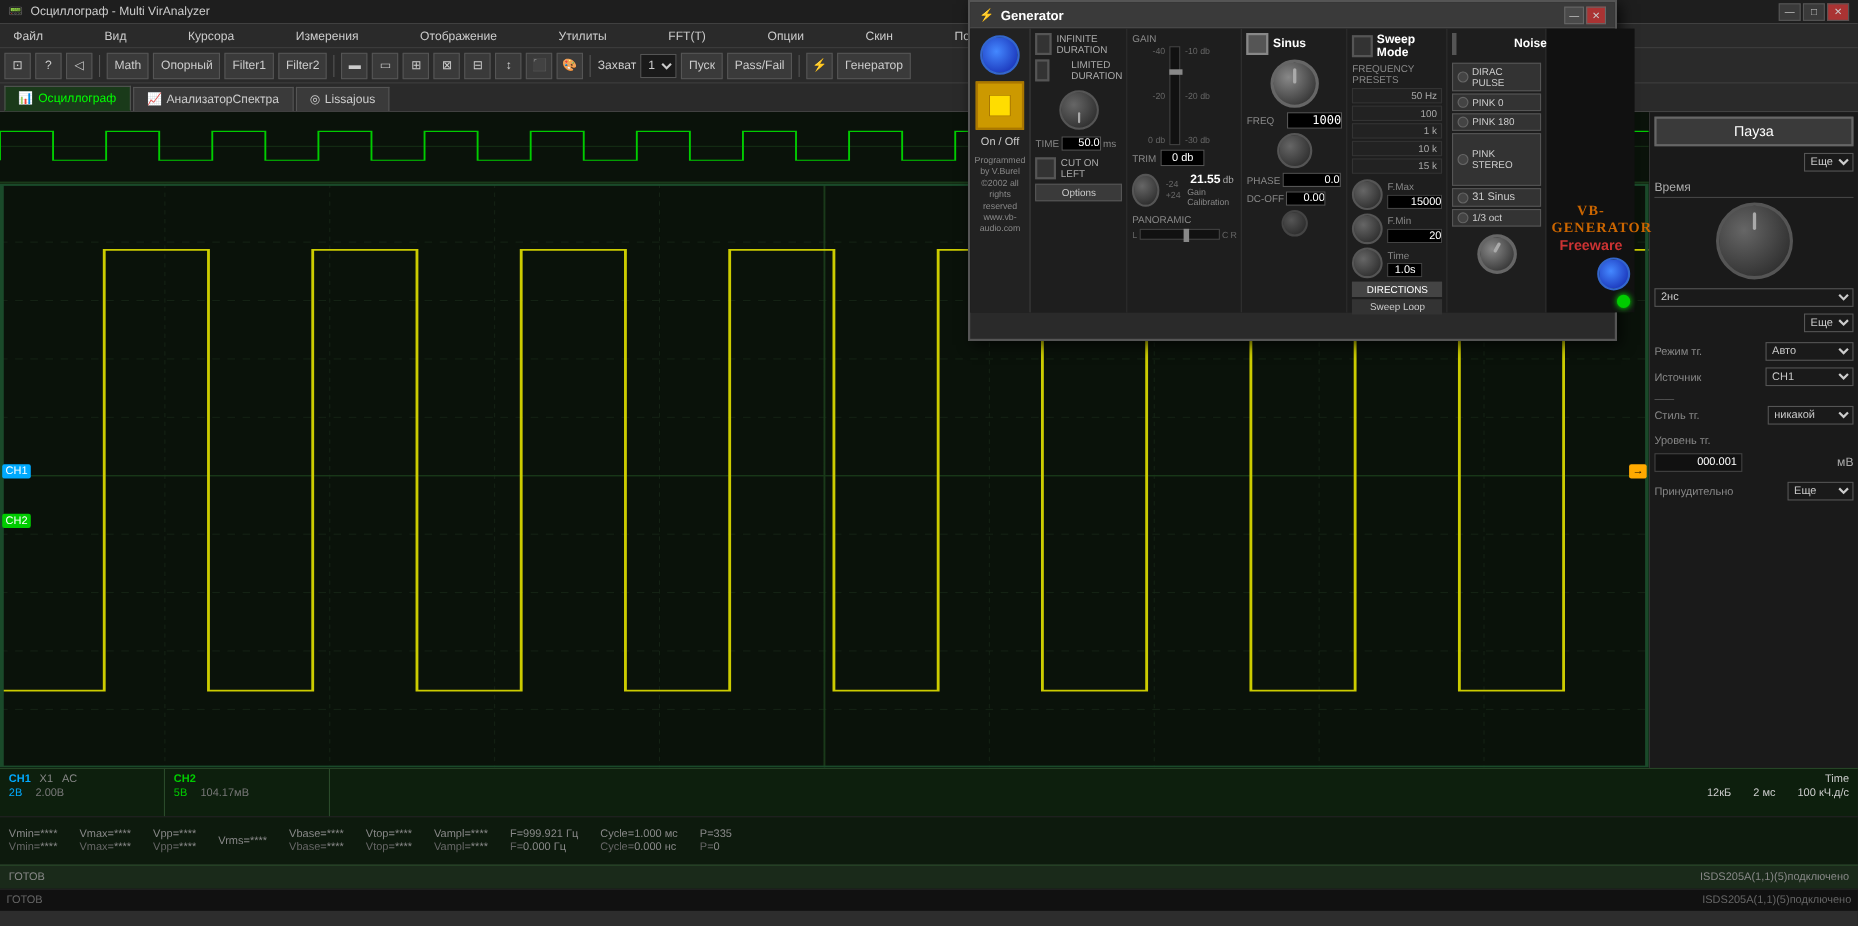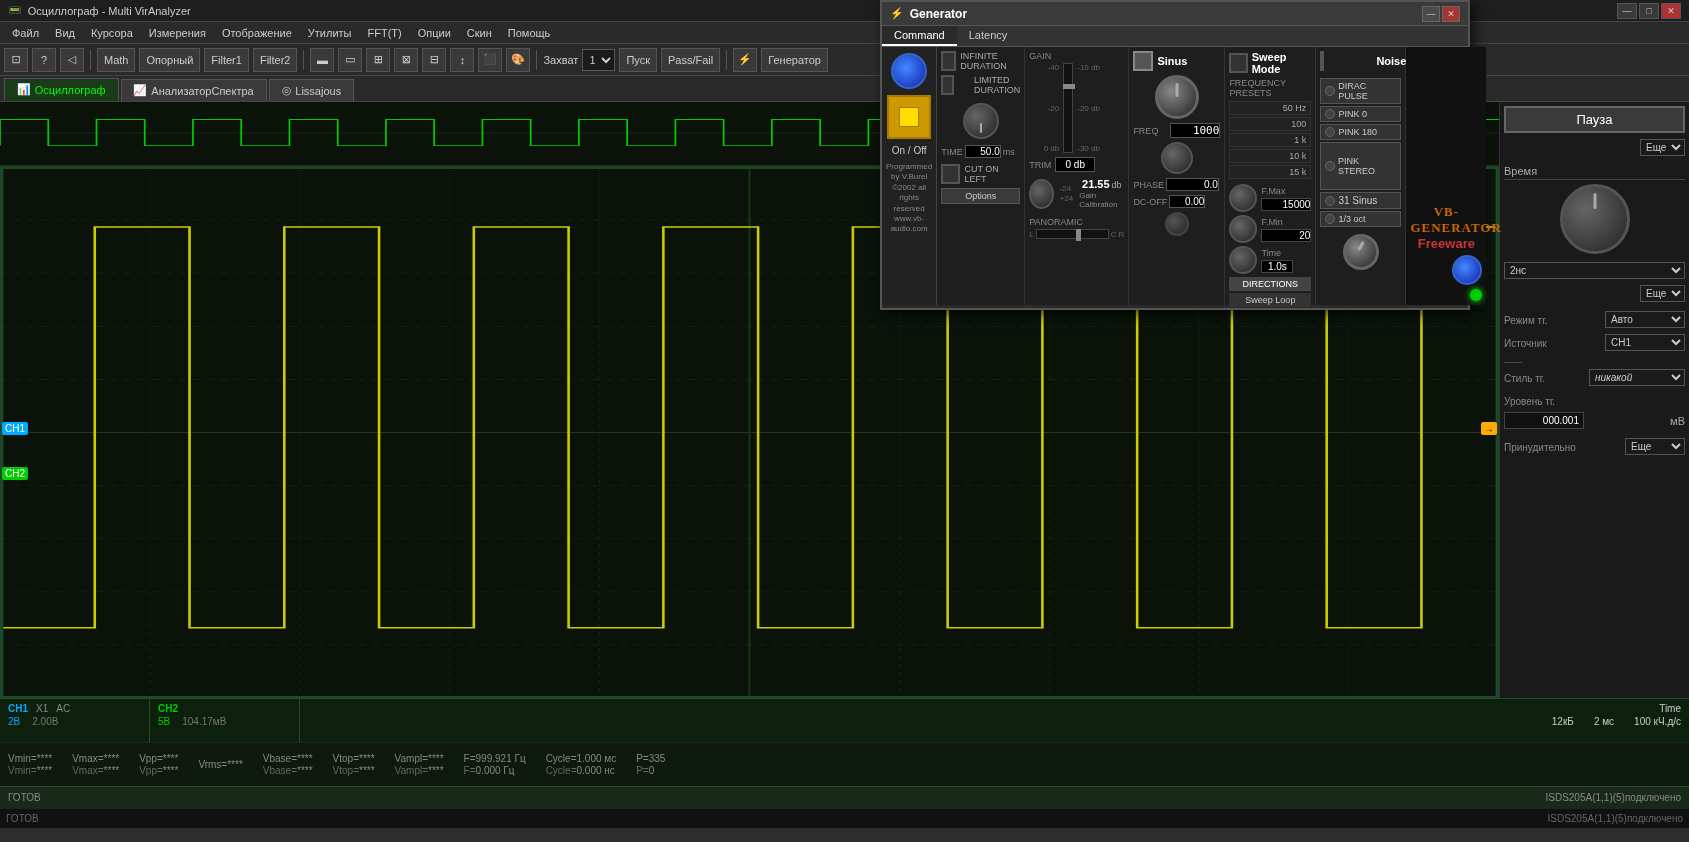--- a/index.html
+++ b/index.html
@@ -5,21 +5,21 @@
     * { margin: 0; padding: 0; box-sizing: border-box; }
     body { width: 1689px; height: 842px; background: #2d2d2d; font-family: 'Segoe UI', Tahoma, sans-serif; font-size: 11px; color: #ccc; overflow: hidden; }
 
     
     #titlebar { background: #1e1e1e; height: 22px; display: flex; align-items: center; padding: 0 8px; color: #ccc; font-size: 11px; border-bottom: 1px solid #444; }
     #titlebar .title { flex: 1; }
     #titlebar .win-controls { display: flex; gap: 2px; }
     #titlebar .win-btn { width: 20px; height: 16px; background: #3a3a3a; border: 1px solid #555; color: #ccc; font-size: 9px; display: flex; align-items: center; justify-content: center; cursor: pointer; }
 
     
-    #menubar { background: #2a2a2a; height: 22px; display: flex; align-items: center; padding: 0 4px; border-bottom: 1px solid #444; }
+    #menubar { background: #2a2a2a; height: 22px; display: flex; align-items: center; padding: 0 4px; border-bottom: 1px solid #444; gap: 40px; }
     .menu-item { padding: 2px 8px; color: #ccc; cursor: pointer; font-size: 11px; }
 
     
     #toolbar { background: #2a2a2a; height: 32px; display: flex; align-items: center; padding: 0 4px; gap: 4px; border-bottom: 1px solid #444; }
     .tb-btn { background: #3a3a3a; border: 1px solid #555; color: #ccc; height: 24px; padding: 0 6px; font-size: 11px; cursor: pointer; display: flex; align-items: center; gap: 2px; }
     .tb-sep { width: 1px; height: 20px; background: #555; margin: 0 2px; }
     .tb-select { background: #1a1a1a; border: 1px solid #555; color: #ccc; height: 22px; padding: 0 2px; font-size: 11px; }
 
     
     #tabs { background: #2a2a2a; height: 26px; display: flex; align-items: flex-end; padding: 0 4px; border-bottom: 1px solid #444; }
@@ -272,21 +272,21 @@
 
     <div class="row">
       <span class="panel-label">Источник</span>
       <select class="panel-select" style="width:80px;">
         <option>CH1</option>
       </select>
     </div>
     <div style="font-size:9px; color:#666; margin-bottom:2px;">——</div>
     <div class="row">
       <span class="panel-label">Стиль тг.</span>
-      <select class="panel-select" style="width:96px;font-style:italic;">
+      <select class="panel-select" style="width:78px;">
         <option>никакой</option>
       </select>
     </div>
 
     <div class="row" style="margin-top:4px;">
       <span class="panel-label">Уровень тг.</span>
     </div>
     <div class="row">
       <input class="panel-input" type="text" value="000.001" style="">
       <span style="color:#aaa; margin-left:2px;">мВ</span>
@@ -382,24 +382,20 @@
 </div>
 
 <div id="generator-win">
   <div id="gen-titlebar">
     <span style="margin-right:6px;">⚡</span>
     <span class="title">Generator</span>
     <div class="win-controls">
       <div class="win-btn">—</div>
       <div class="win-btn close">✕</div>
     </div>
-  </div>
-  <div id="gen-tabs">
-    <div class="gen-tab active">Command</div>
-    <div class="gen-tab">Latency</div>
   </div>
   <div id="gen-body">
 
     <div style="width:88px; background:#222; border-right:1px solid #444; display:flex; flex-direction:column; align-items:center; padding:6px 4px; gap:6px;">
 
       <div style="width:36px; height:36px; background:radial-gradient(circle at 40% 40%, #4488ff, #1122aa); border-radius:50%; border:2px solid #3366cc;"></div>
 
       <div style="width:44px; height:44px; background:#cc9900; border:2px solid #aa7700; cursor:pointer; display:flex; align-items:center; justify-content:center;">
         <div style="width:20px; height:20px; background:#ffdd00; border:1px solid #aa7700;"></div>
       </div>

